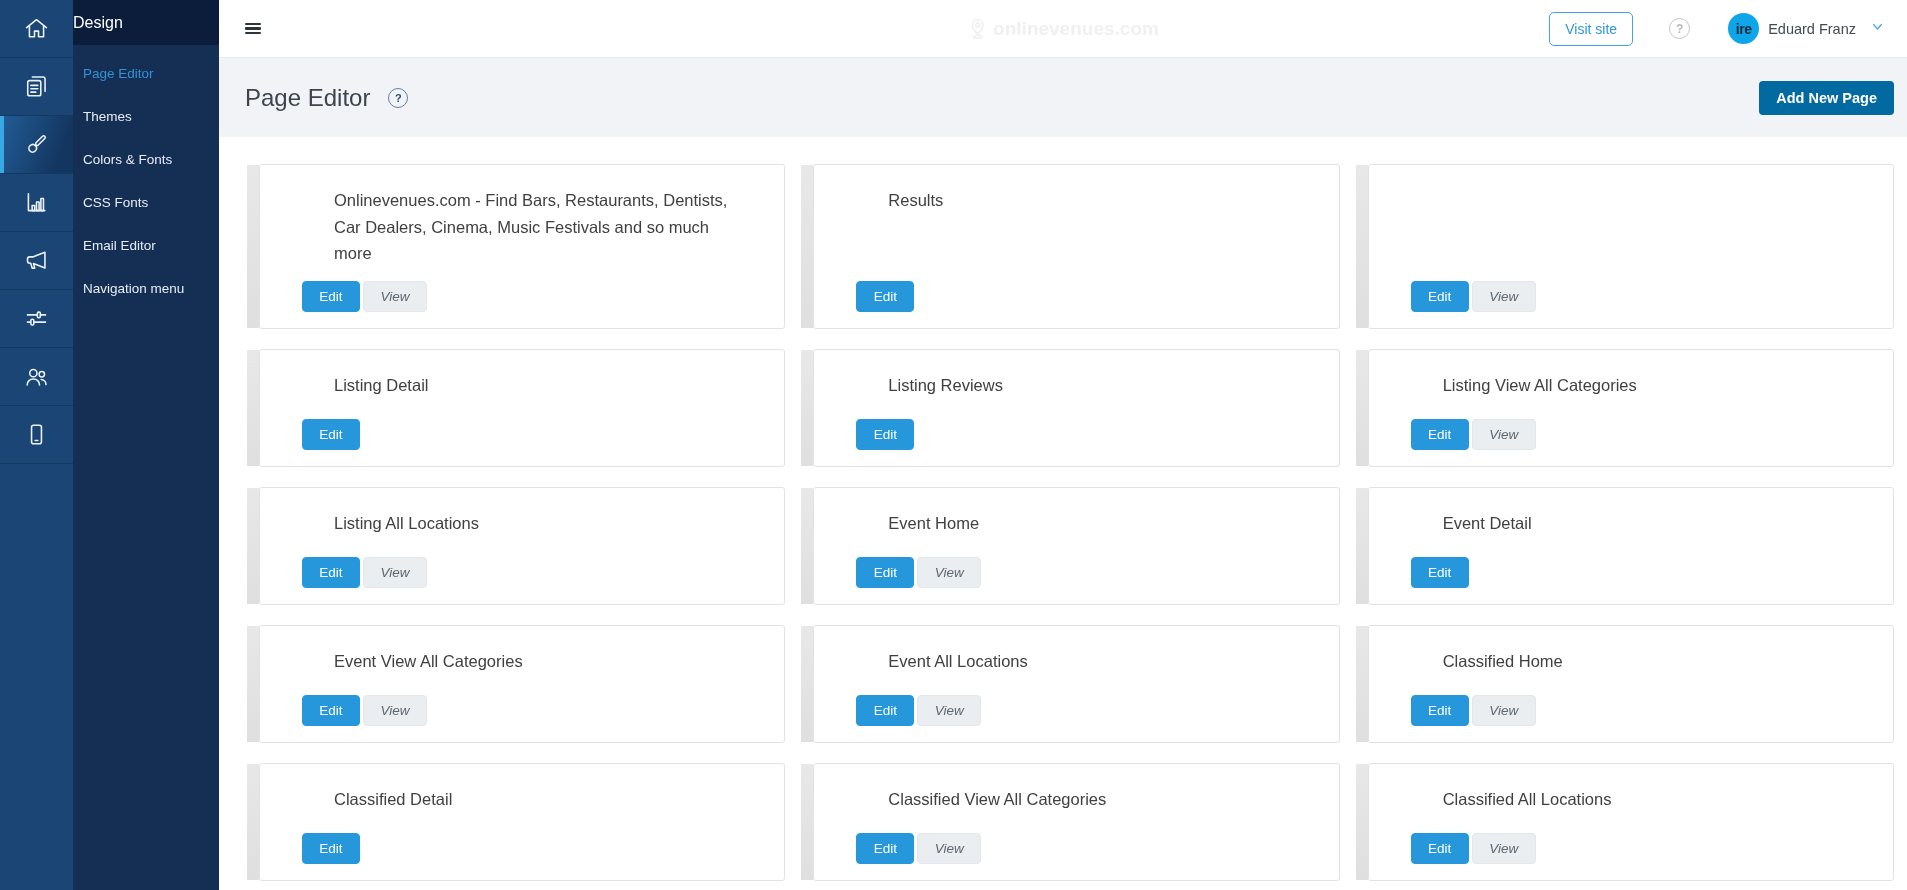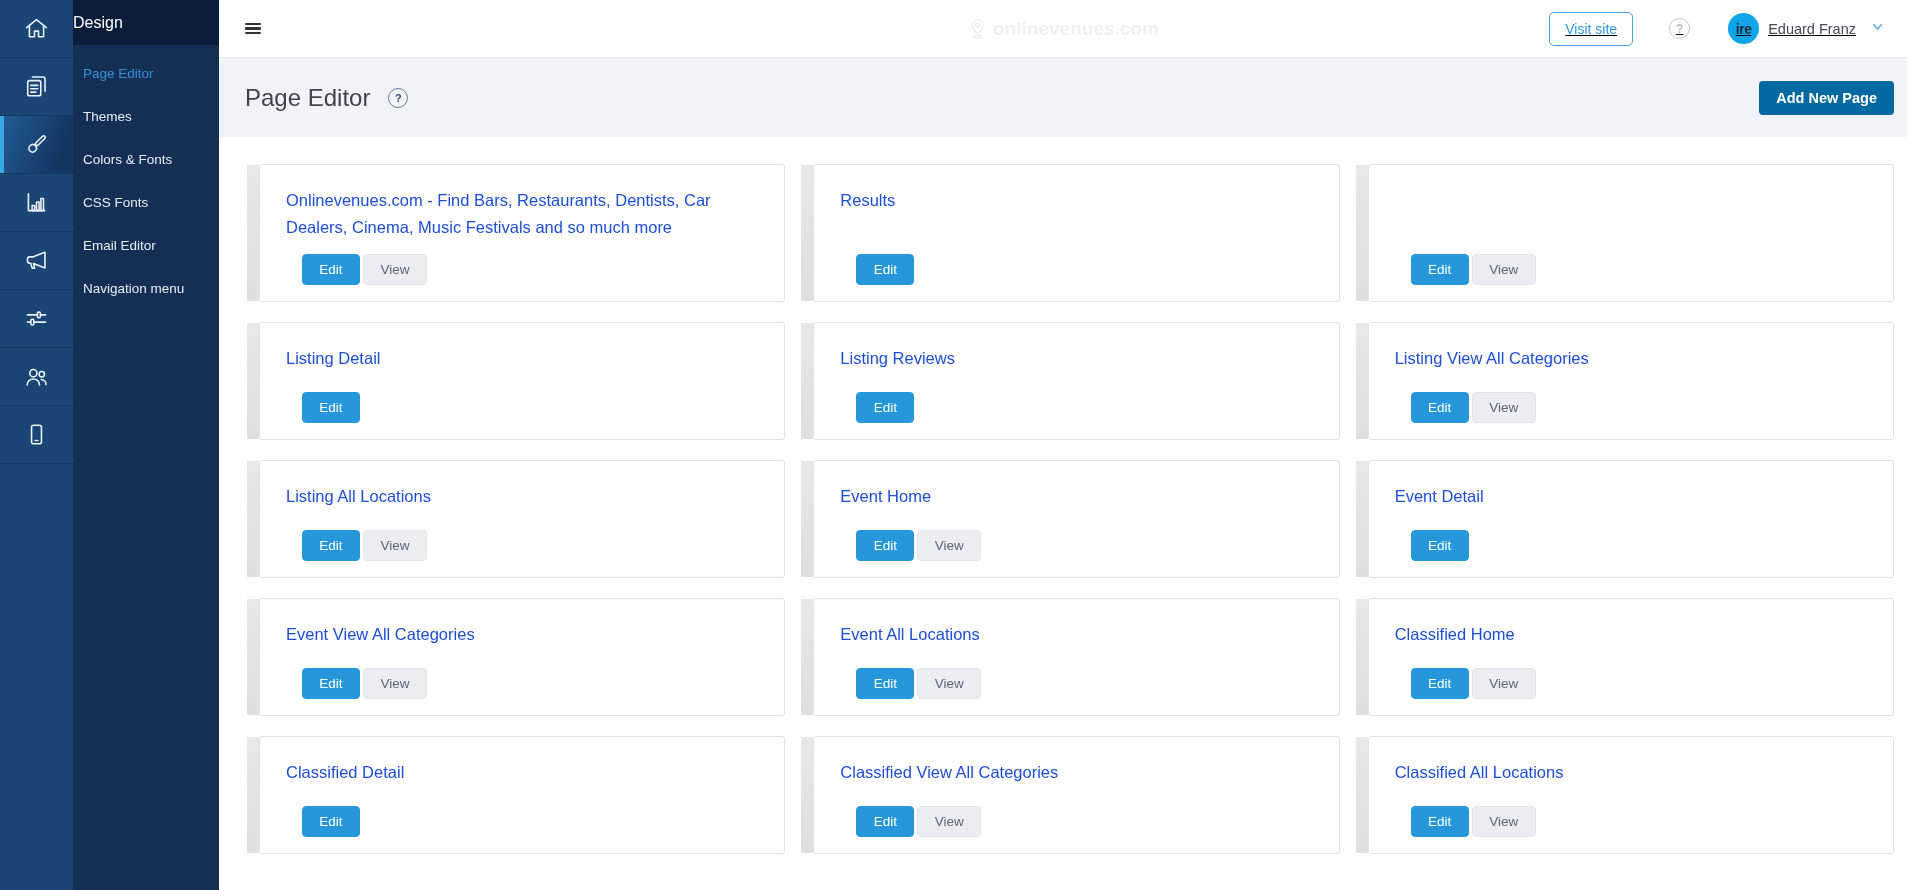--- a/index.html
+++ b/index.html
@@ -22,21 +22,21 @@
                     display:flex; align-items:center; }
   .submenu-list { padding-top:7px; }
   .submenu-item { height:43px; display:flex; align-items:center; padding-left:10px;
                   font-size:13.5px; color:#e7edf4; cursor:pointer; }
   .submenu-item.active { color:#3491d8; }
 
   
   .main { flex:1; display:flex; flex-direction:column; min-width:0; }
 
   .topbar { height:57px; background:#fff; display:flex; align-items:center;
-            padding:0 22px 0 26px; position:relative; flex-shrink:0;text-decoration:underline; }
+            padding:0 22px 0 26px; position:relative; flex-shrink:0; }
   .hamburger { width:16px; height:12px; display:flex; flex-direction:column;
                justify-content:space-between; cursor:pointer; }
   .hamburger span { height:2.4px; background:#2e343b; border-radius:1px; }
   .topbar-logo { position:absolute; left:50%; top:50%; transform:translate(-50%,-50%);
                  display:flex; align-items:center; gap:5px; color:#f0f0f1; font-size:19px;
                  font-weight:bold; pointer-events:none; }
   .topbar-logo svg { width:21px; height:24px; fill:none; stroke:#ededee; stroke-width:1.6; }
   .topbar-right { margin-left:auto; display:flex; align-items:center; }
   .visit-btn { background:#fff; border:1px solid #47a3e0; color:#2f97da; font-size:14px;
                padding:8px 15px; border-radius:5px; cursor:pointer; margin-right:36px;
@@ -59,27 +59,27 @@
   .add-btn { margin-left:auto; background:#0369a1; color:#fff; border:none; font-size:14.5px;
              padding:9px 17px; border-radius:4px; cursor:pointer; font-family:inherit;font-weight:bold; }
 
   .content { flex:1; background:#fff; padding:27px 13px 10px 40px; overflow:hidden; }
   .grid { display:grid; grid-template-columns:repeat(3,1fr); gap:20px 28px; }
 
   .card { position:relative; background:#fff; border:1px solid #e2e2e2; border-radius:3px;
           min-height:118px; padding:22px 26px 16px; display:flex; flex-direction:column; }
   .card::before { content:""; position:absolute; left:-13px; top:0; width:12px; height:100%;
                   background:linear-gradient(180deg,#e8e8e8 0%,#dfdfdf 100%); }
-  .card-title { font-size:16.5px; line-height:1.62; color:#1d4ed8; font-weight:400;
-                margin-bottom:14px; padding-right:10px; }
+  .card-title { font-size:16.5px; line-height:1.62; color:#404040; font-weight:400;
+                margin-bottom:14px; padding-right:10px;margin-left:48px; }
   .card-actions { margin-top:auto; display:flex; gap:3px; }
   .btn { font-size:13.5px; border-radius:4px; padding:7px 0; cursor:pointer; text-align:center;
          font-family:inherit; }
   .btn-edit { background:#2697da; color:#fff; border:1px solid #2697da; width:58px;margin-left:16px; }
-  .btn-view { background:#ebeef1; color:#5d6771; border:1px solid #e2e7eb; width:64px; }
+  .btn-view { background:#ebeef1; color:#5d6771; border:1px solid #e2e7eb; width:64px;font-style:italic; }
 </style>
 </head>
 <body>
 
 <nav class="rail" id="rail">
     <div class="rail-cell">
       <svg viewBox="0 0 24 24">
         <path d="M3.2 11.3 12 4.2l8.8 7.1"></path>
         <path d="M5.7 9.8v9.6h4.5v-5.1h3.6v5.1h4.5V9.8"></path>
       </svg>

